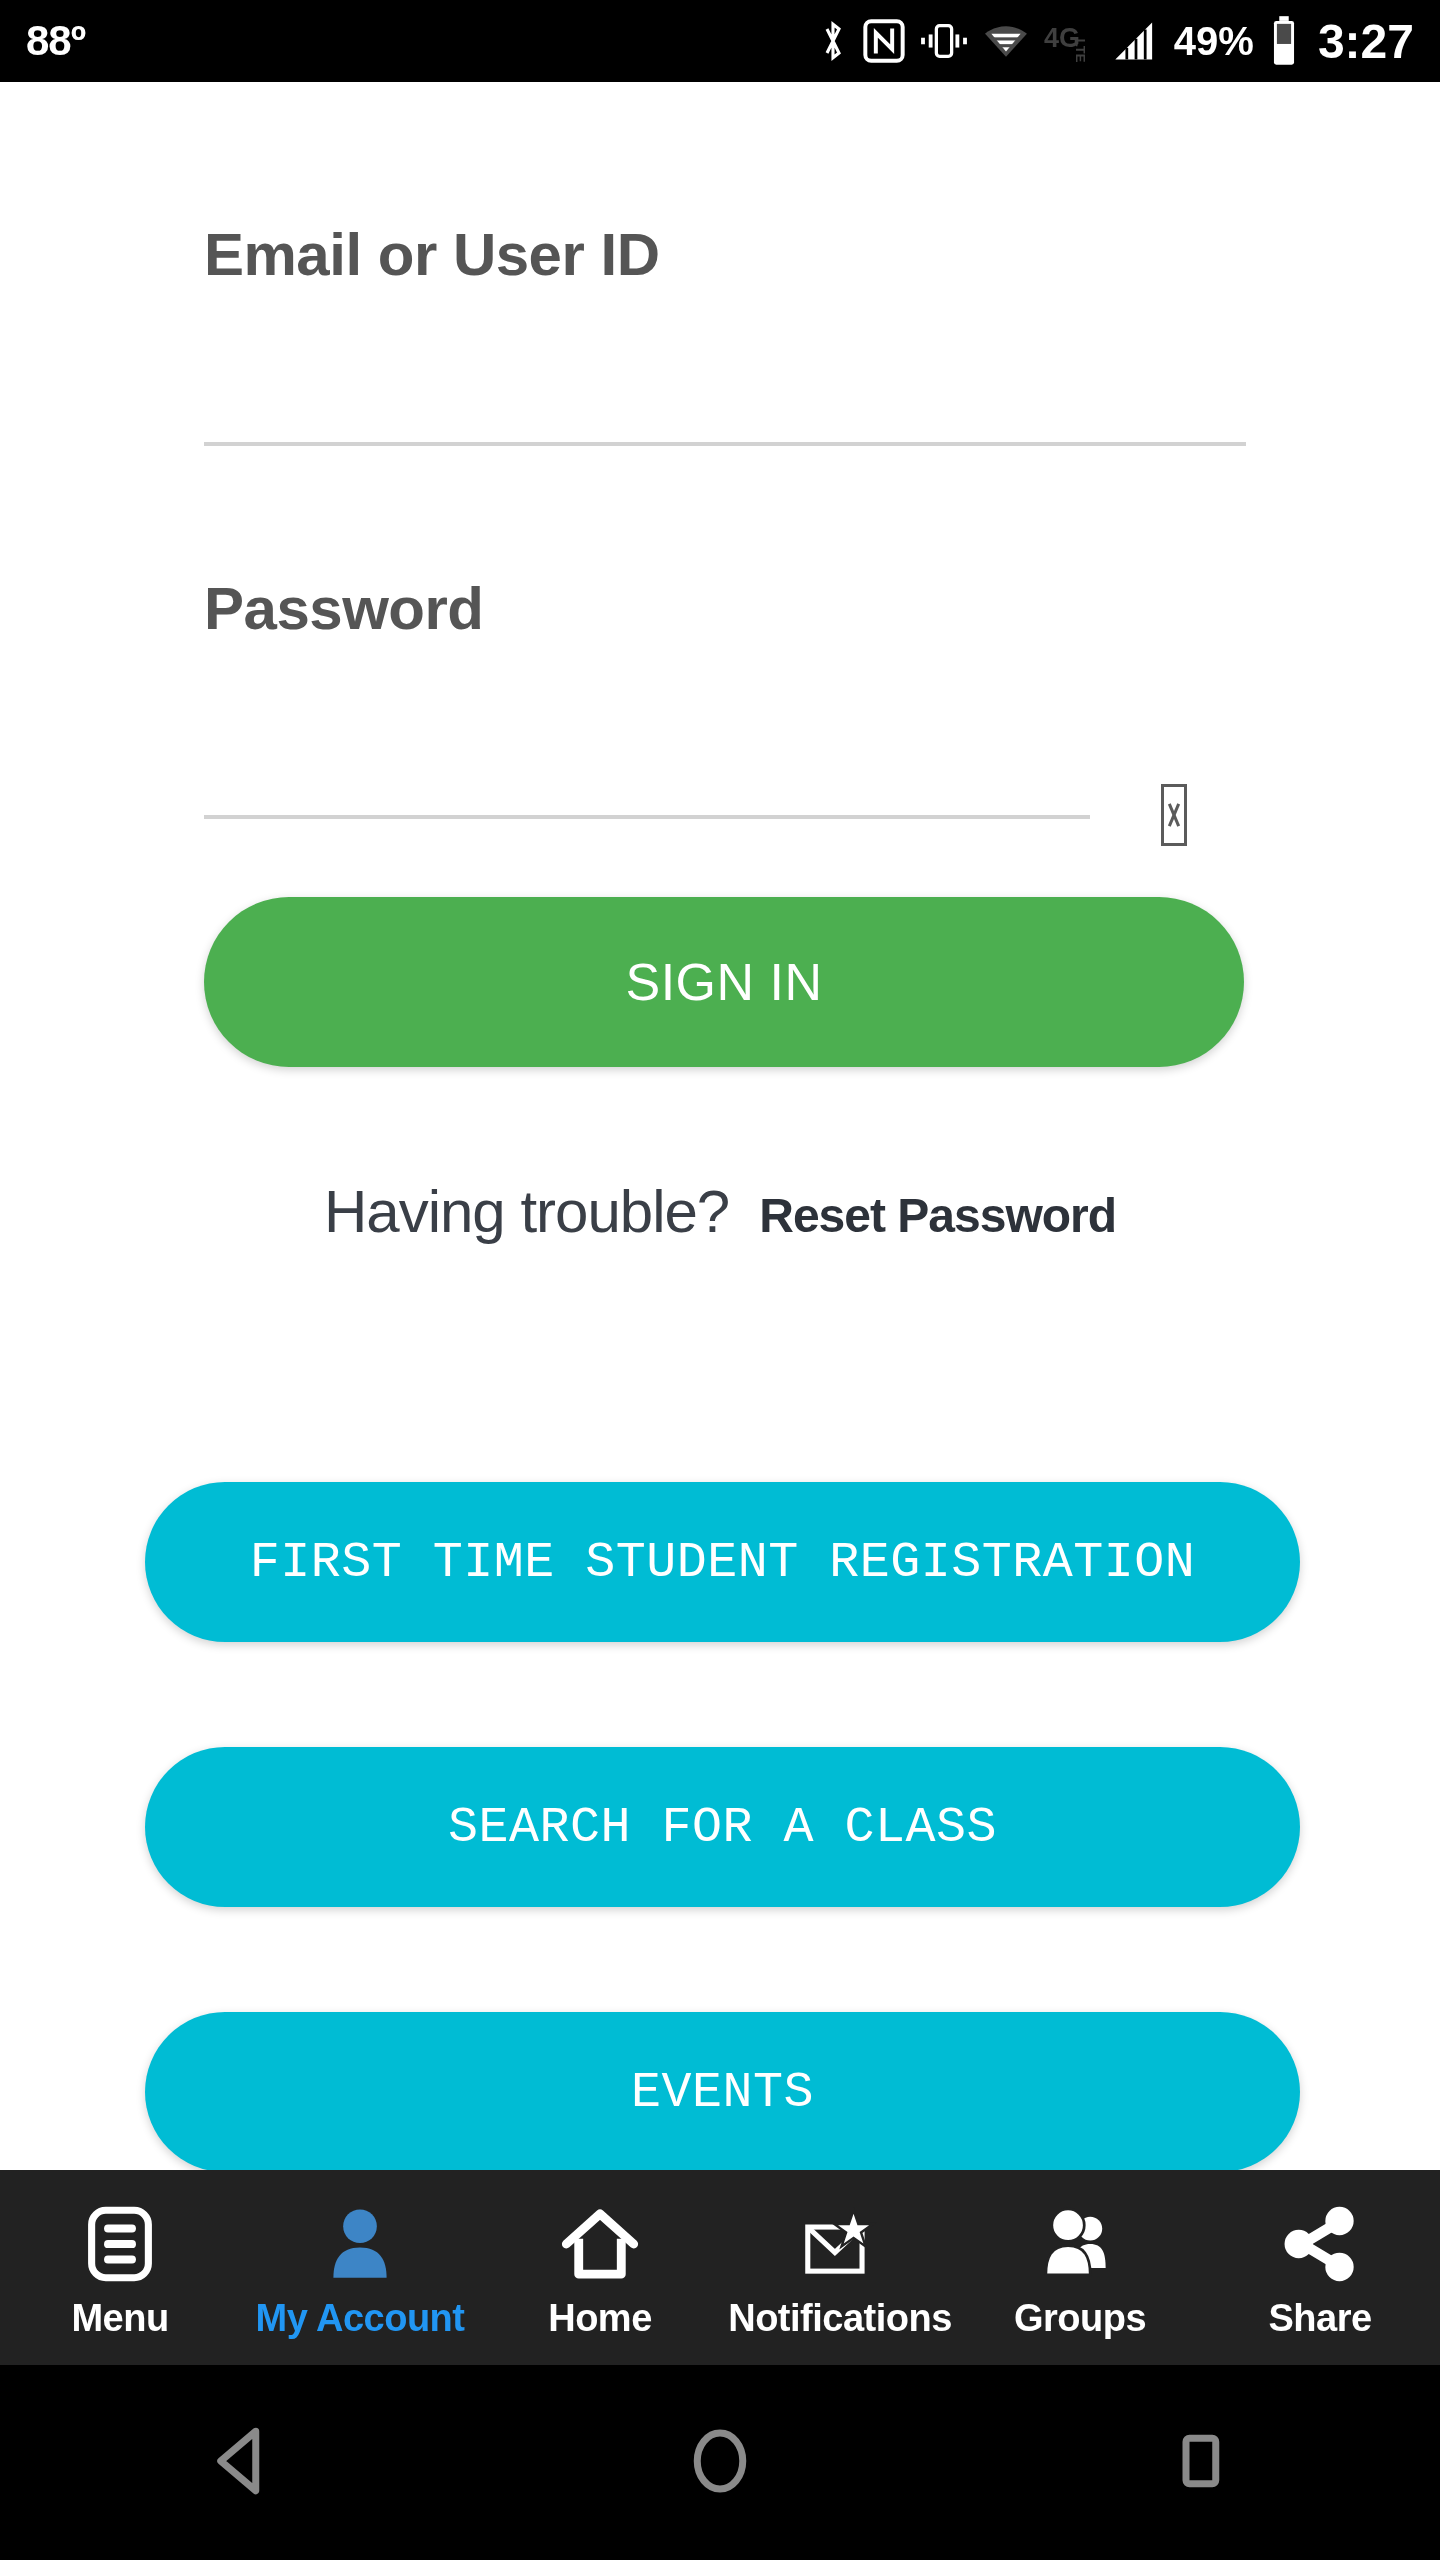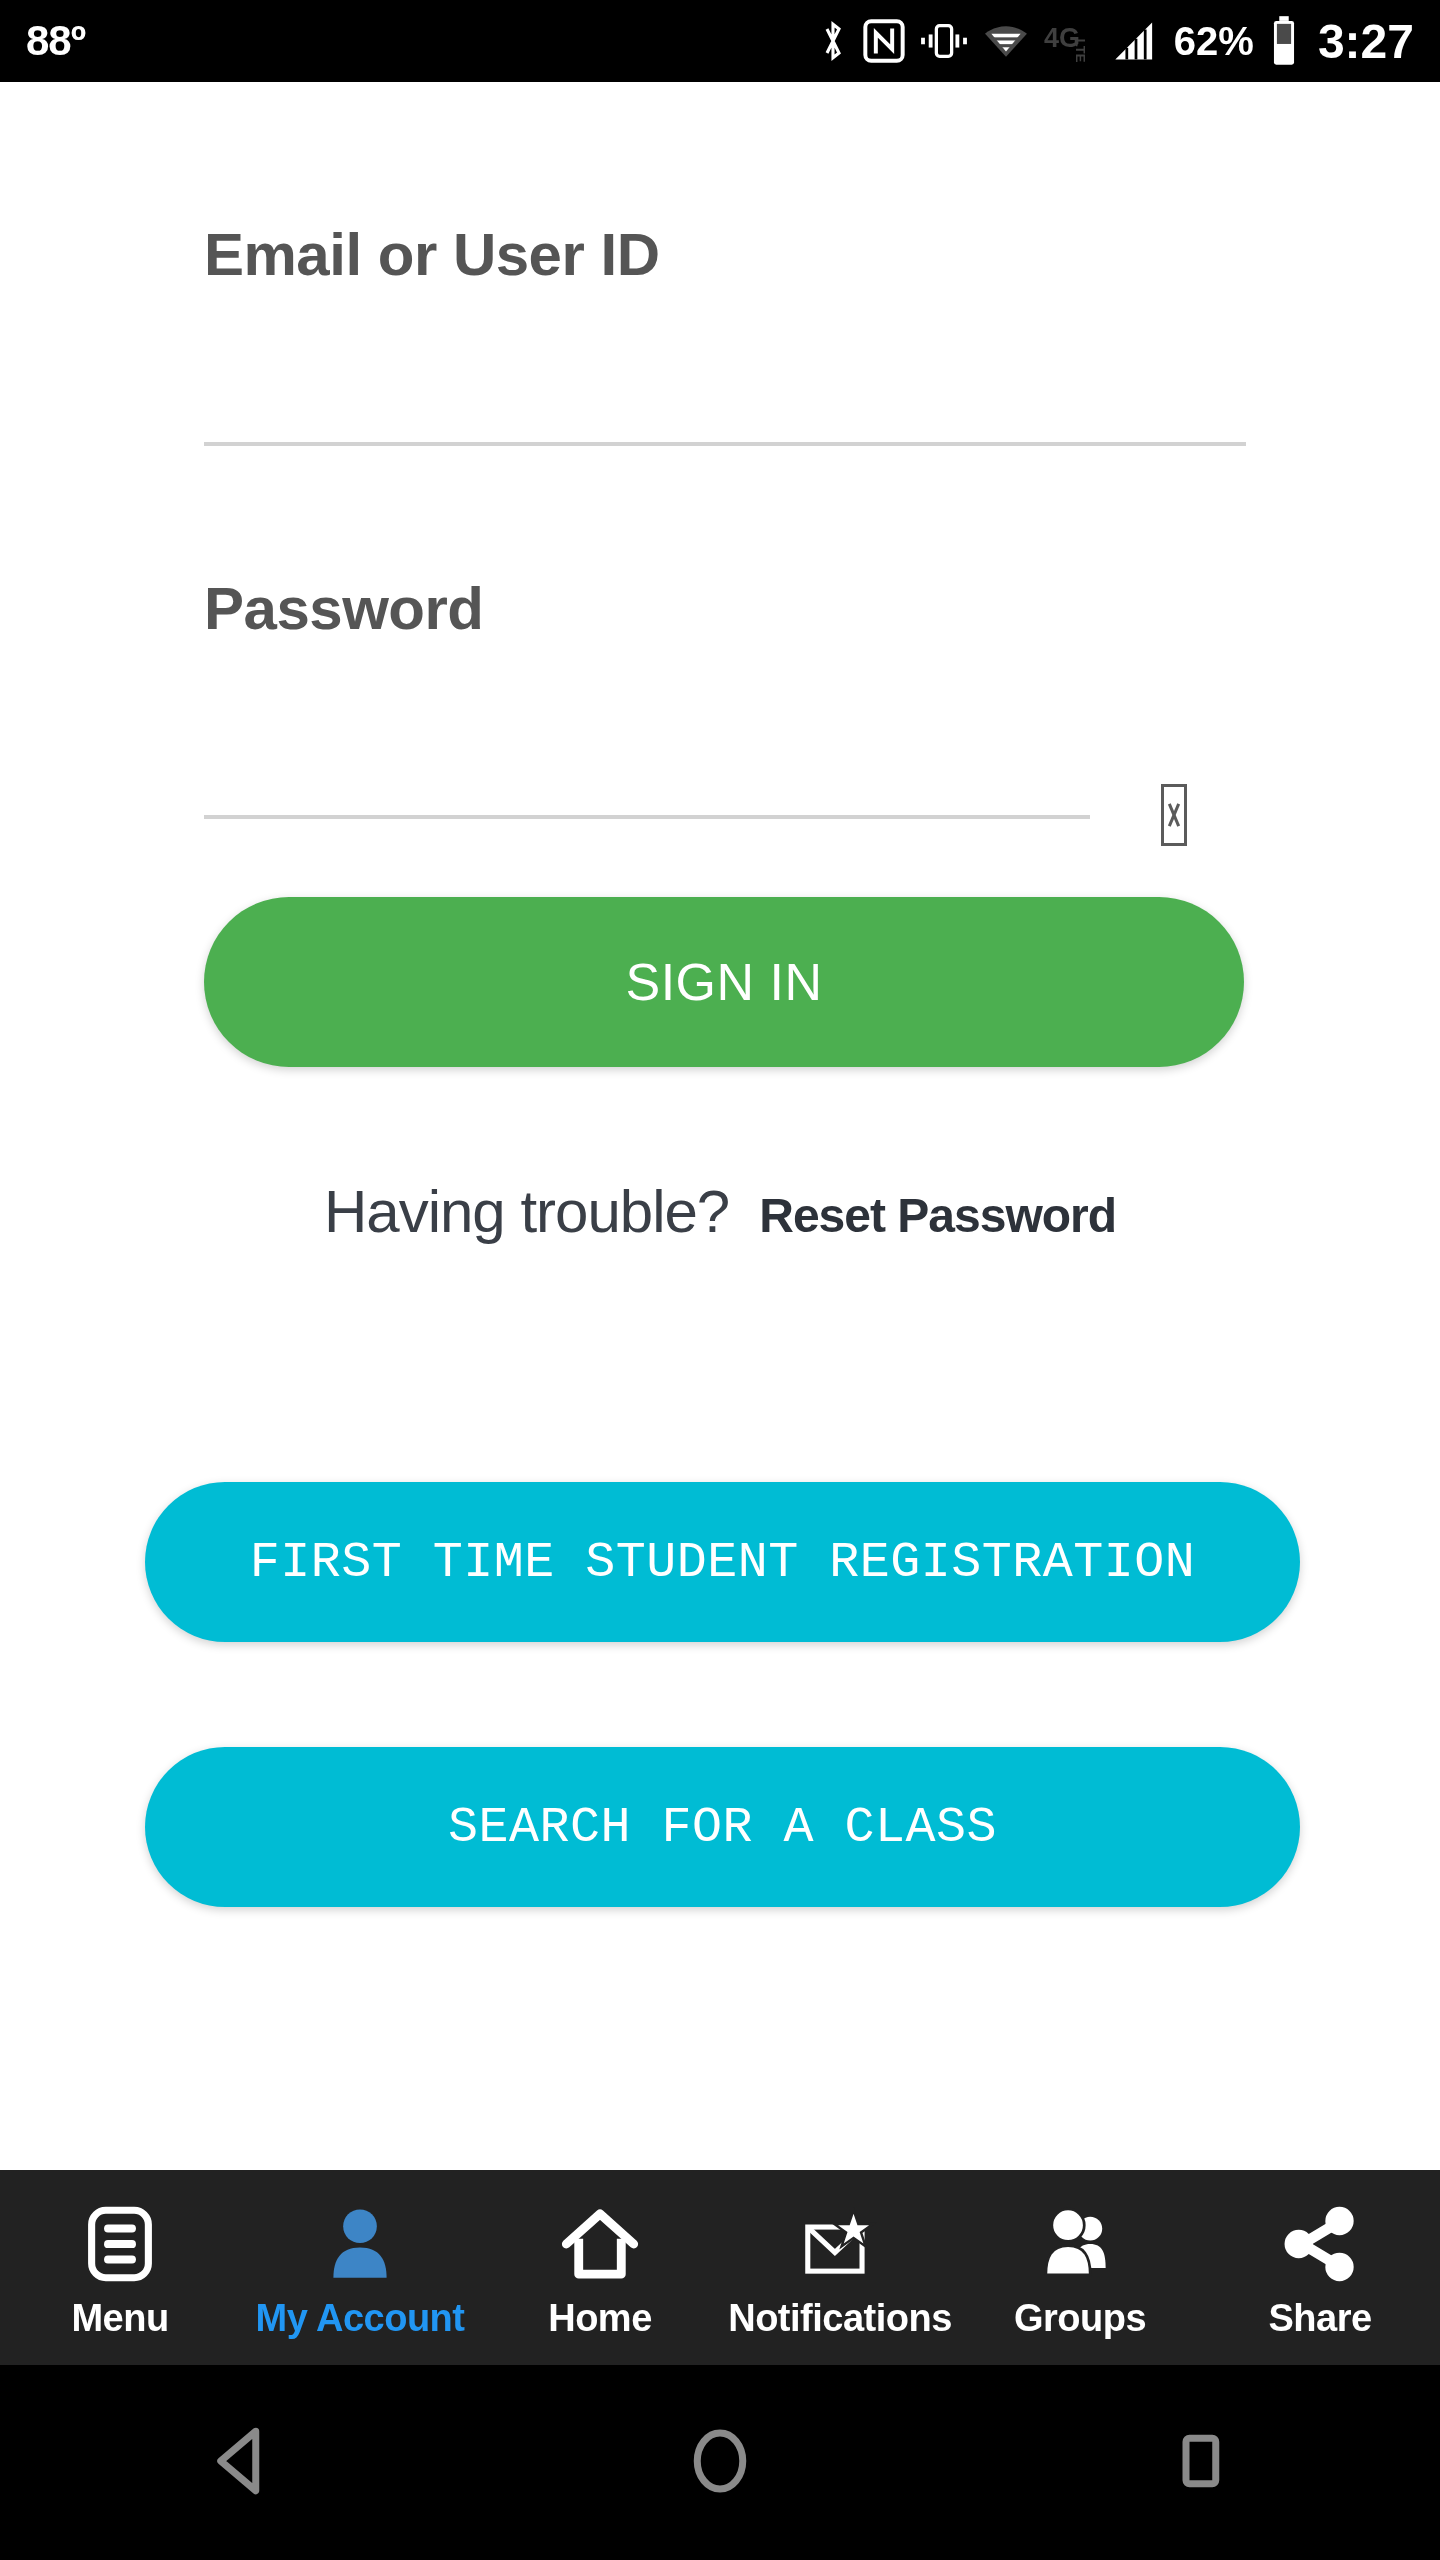--- a/index.html
+++ b/index.html
@@ -179,21 +179,21 @@
 
       <span class="sb-icon">
         <svg width="46" height="48" viewBox="0 0 40 40">
           <path d="M2 36 L34 4 L34 36 Z" fill="#ffffff"></path>
           <line x1="12" y1="36" x2="12" y2="26" stroke="#000" stroke-width="2.4"></line>
           <line x1="20" y1="36" x2="20" y2="18" stroke="#000" stroke-width="2.4"></line>
           <line x1="28" y1="36" x2="28" y2="10" stroke="#000" stroke-width="2.4"></line>
         </svg>
       </span>
 
-      <span class="sb-text">62%</span>
+      <span class="sb-text">49%</span>
 
       <span class="sb-icon">
         <svg width="30" height="52" viewBox="0 0 22 44">
           <rect x="7" y="1" width="8" height="4" fill="#ffffff"></rect>
           <rect x="2.5" y="5" width="17" height="37" rx="2" fill="#ffffff"></rect>
           <rect x="5" y="7.5" width="12" height="17" fill="#4a4a4a"></rect>
         </svg>
       </span>
 
       <span class="sb-time">3:27</span>
@@ -221,20 +221,21 @@
 
     <div class="trouble">
       <span class="trouble-text">Having trouble?</span>
       <span class="trouble-link">Reset Password</span>
     </div>
 
     <button class="pill pill-cyan pill-reg">FIRST TIME STUDENT REGISTRATION</button>
 
     <button class="pill pill-cyan pill-search">SEARCH FOR A CLASS</button>
 
+    <button class="pill pill-cyan pill-events">EVENTS</button>
   </div>
 
   <div class="bottomnav">
 
     <div class="nav-item">
       <span class="nav-icon">
         <svg width="74" height="78" viewBox="0 0 40 44">
           <rect x="4" y="3" width="32" height="38" rx="8" fill="none" stroke="#fff" stroke-width="4"></rect>
           <rect x="11" y="11" width="18" height="4.5" rx="2.2" fill="#fff"></rect>
           <rect x="11" y="19.8" width="18" height="4.5" rx="2.2" fill="#fff"></rect>

